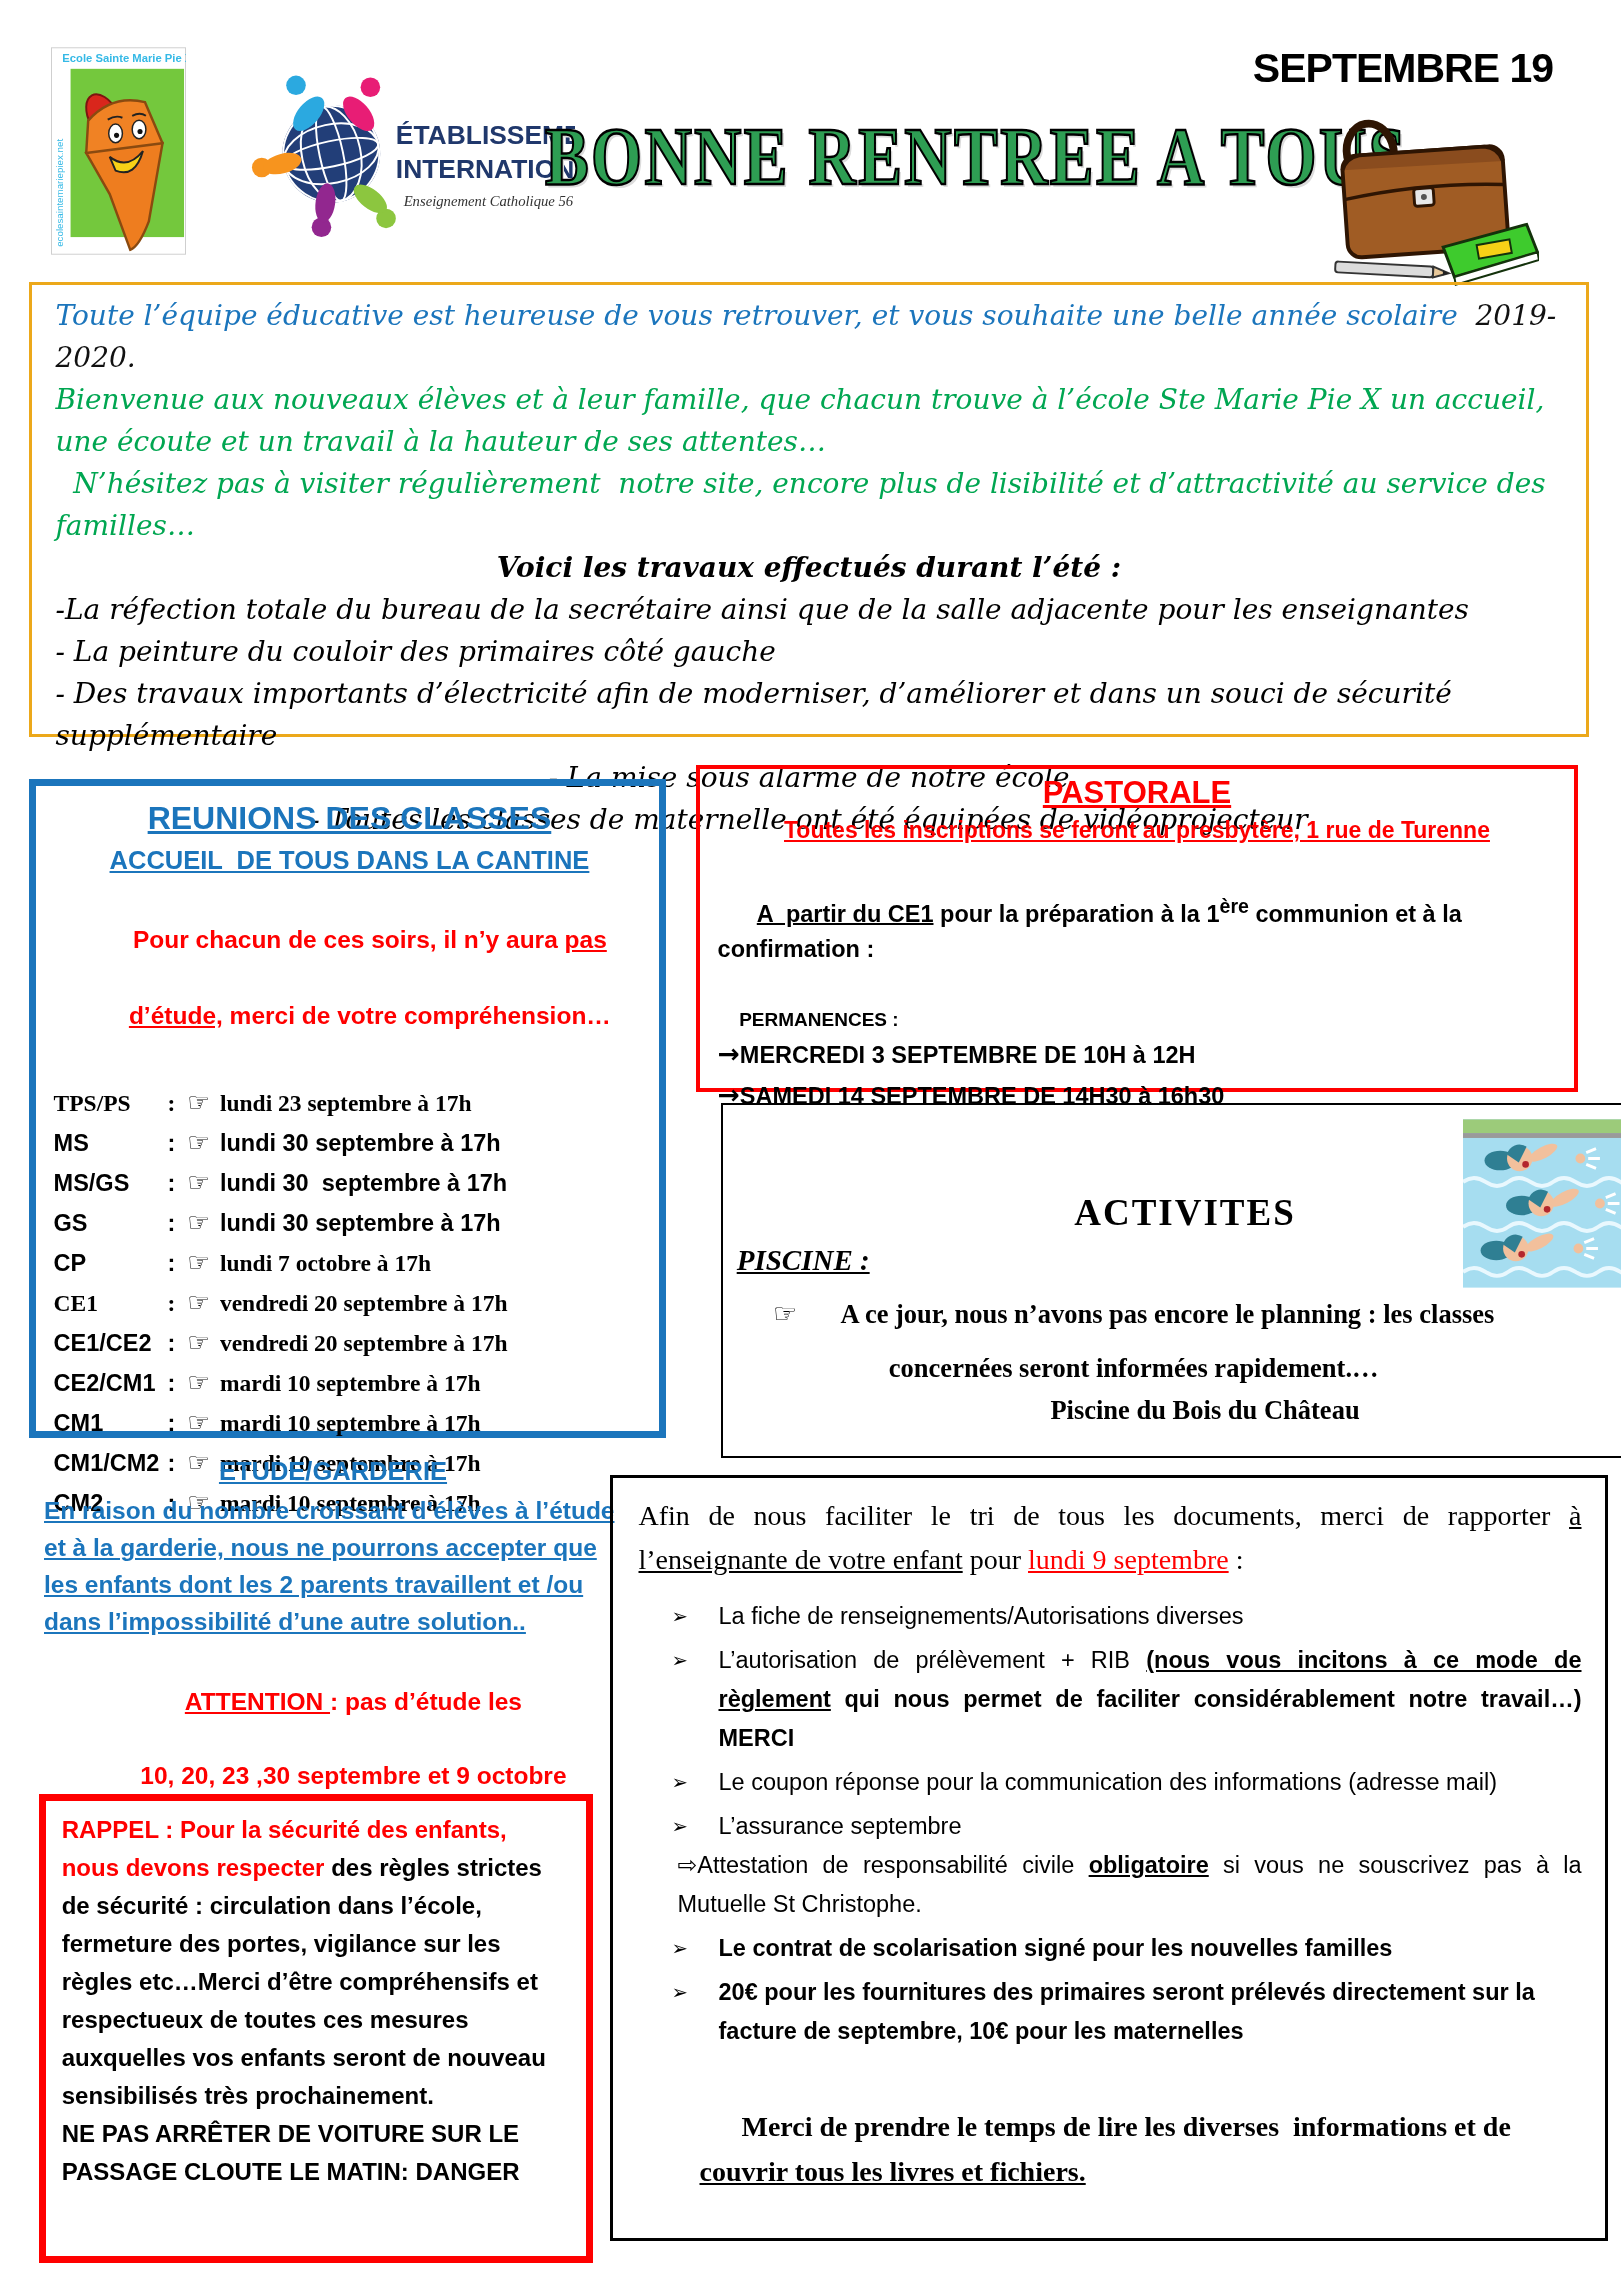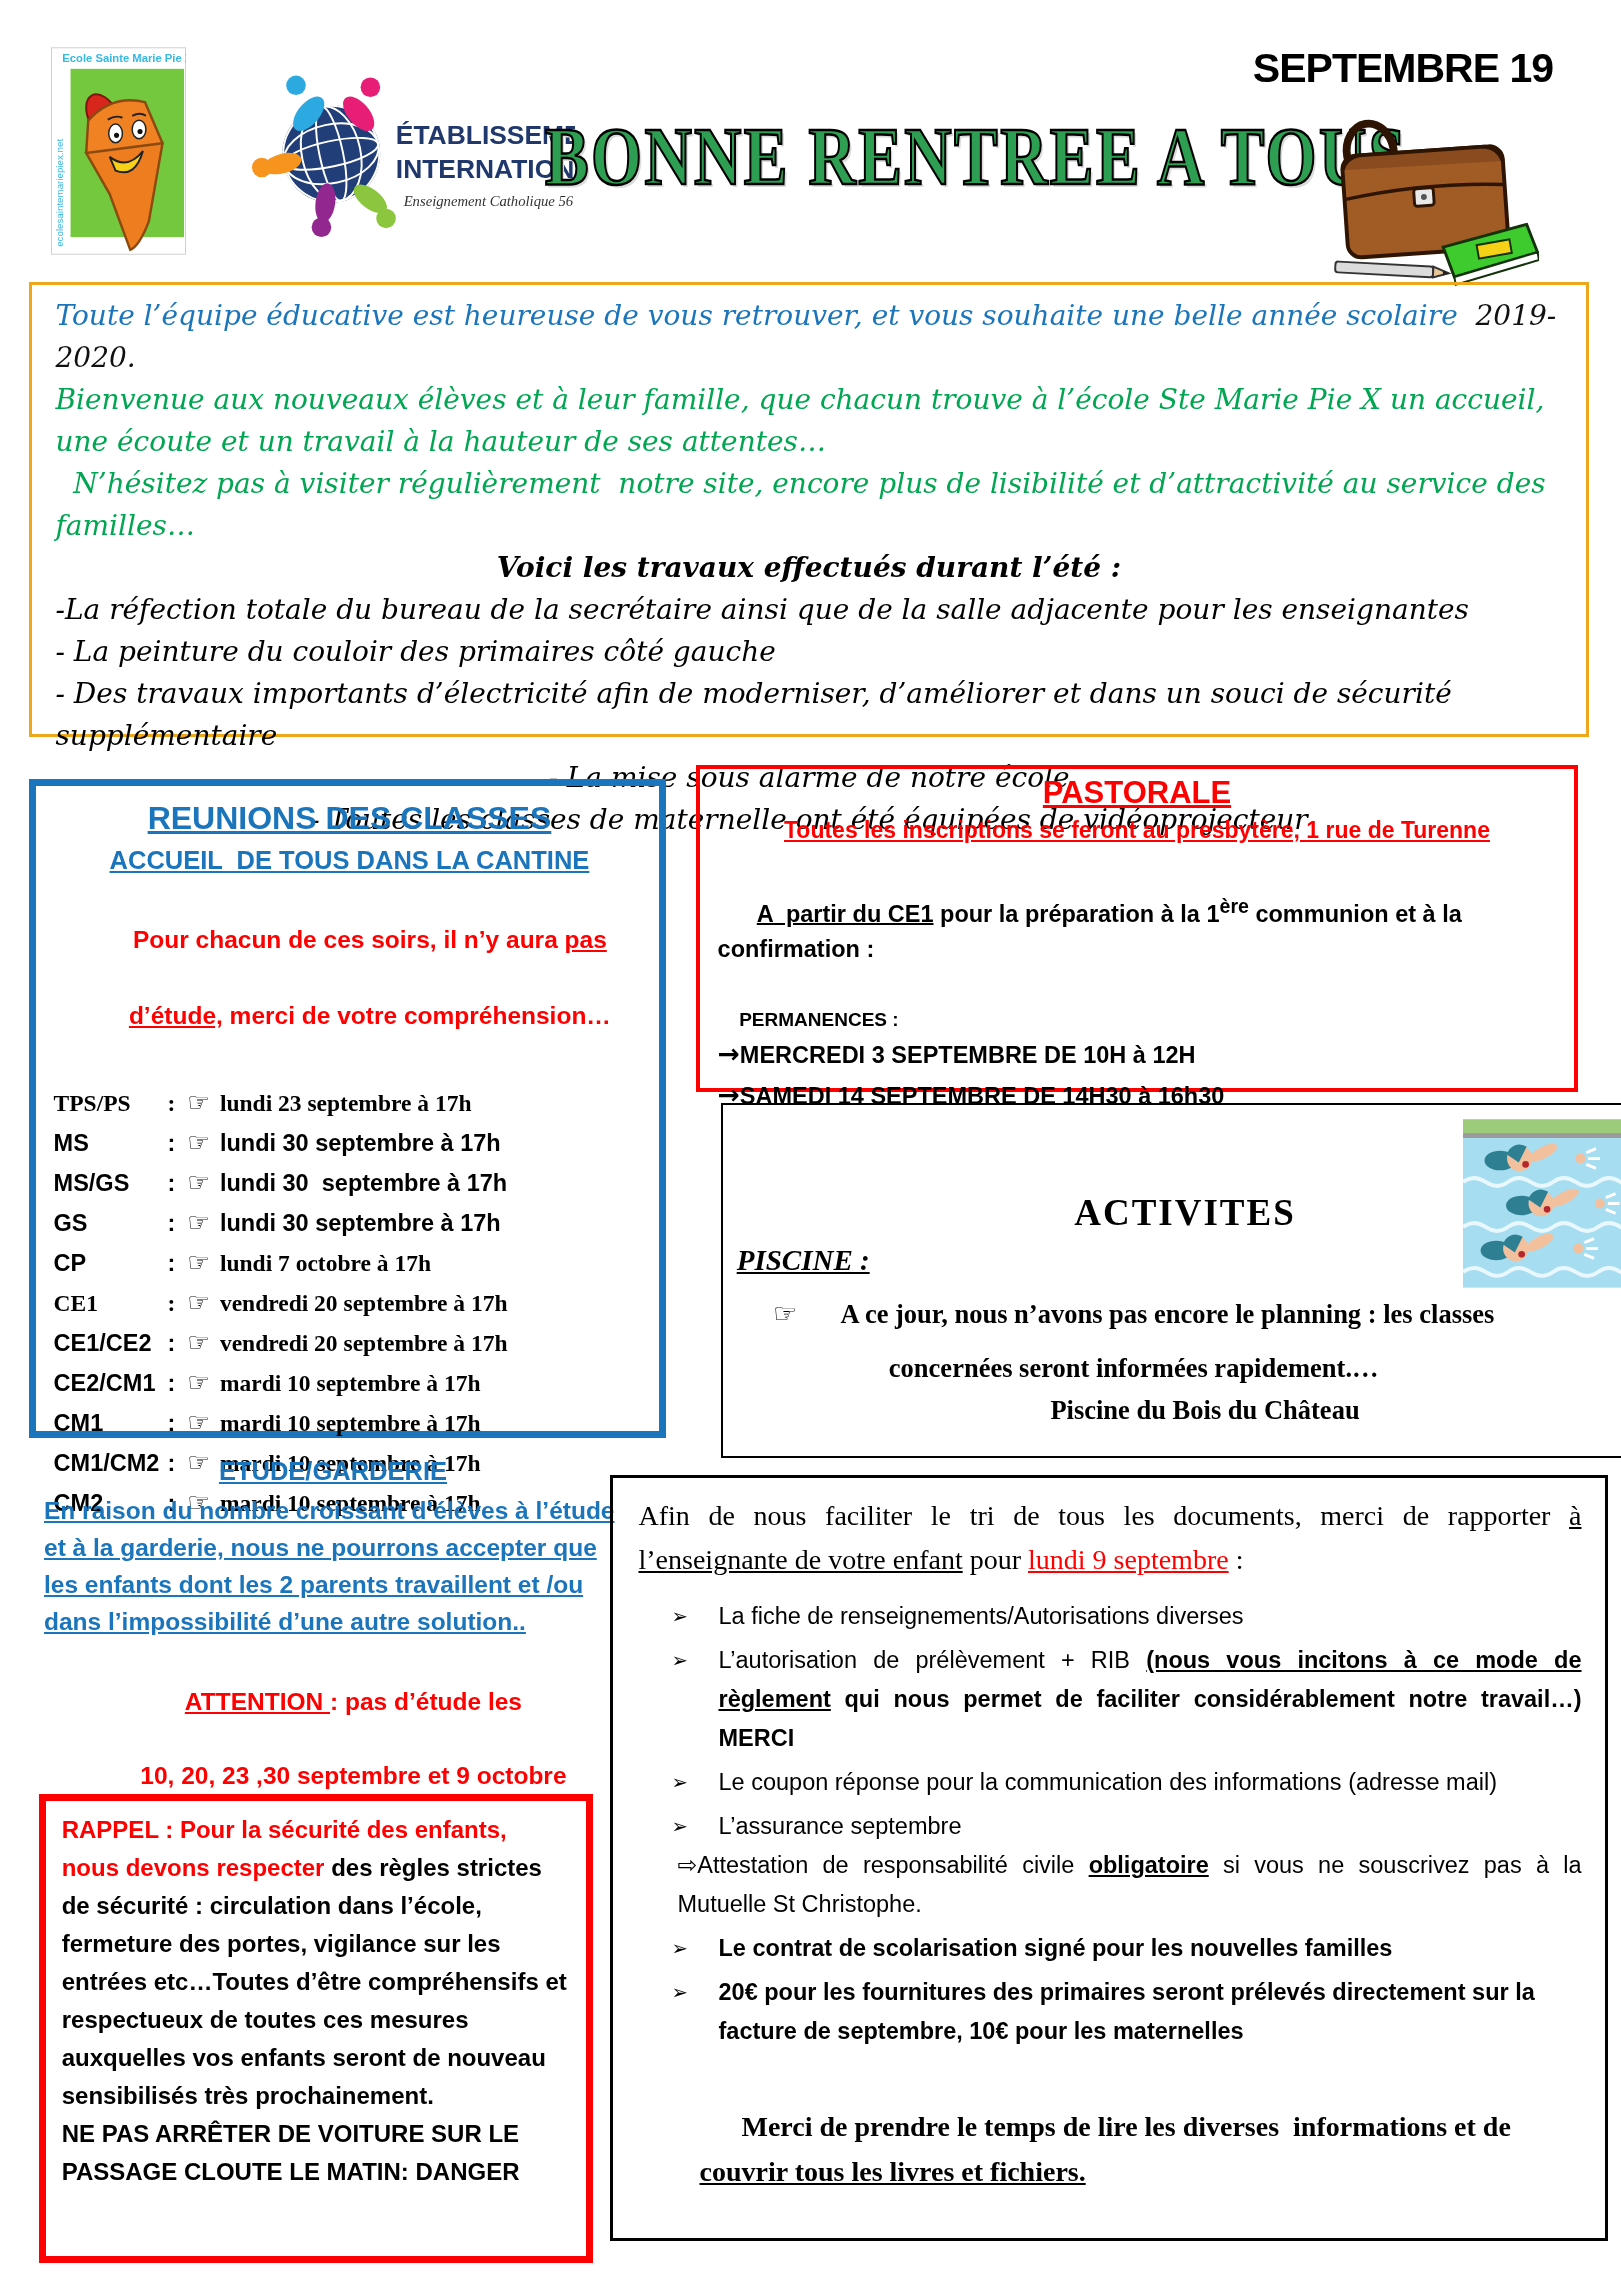--- a/index.html
+++ b/index.html
@@ -319,21 +319,21 @@
     <div class="etude-title blue u">ETUDE/GARDERIE</div>
     <div class="etude-body blue">En raison du nombre croissant d’élèves à l’étude et à la garderie, nous ne pourrons accepter que les enfants dont les 2 parents travaillent et /ou dans l’impossibilité d’une autre solution..</div>
     <div class="etude-att red pre">
       <span class="u">ATTENTION </span><span>: pas d’étude les</span><br>
       <span>10, 20, 23 ,30 septembre et 9 octobre</span>
     </div>
   </div>
 
   <div class="abs rappel-box">
     <div>
-      <span class="red">RAPPEL : Pour la sécurité des enfants, nous devons respecter </span><span>des règles strictes de sécurité : circulation dans l’école, fermeture des portes, vigilance sur les entrées etc…Toutes d’être compréhensifs et respectueux de toutes ces mesures auxquelles vos enfants seront de nouveau sensibilisés très prochainement.</span>
+      <span class="red">RAPPEL : Pour la sécurité des enfants, nous devons respecter </span><span>des règles strictes de sécurité : circulation dans l’école, fermeture des portes, vigilance sur les règles etc…Merci d’être compréhensifs et respectueux de toutes ces mesures auxquelles vos enfants seront de nouveau sensibilisés très prochainement.</span>
     </div>
     <div>NE PAS ARRÊTER DE VOITURE SUR LE PASSAGE CLOUTE LE MATIN: DANGER</div>
   </div>
 
   <div class="abs documents-box">
     <div class="doc-intro">
       <span>Afin de nous faciliter le tri de tous les documents, merci de rapporter </span><span class="u">à l’enseignante de votre enfant</span><span> pour </span><span class="red u">lundi 9 septembre</span><span> :</span>
     </div>
     <div class="doc-items">
       <div class="doc-item">

